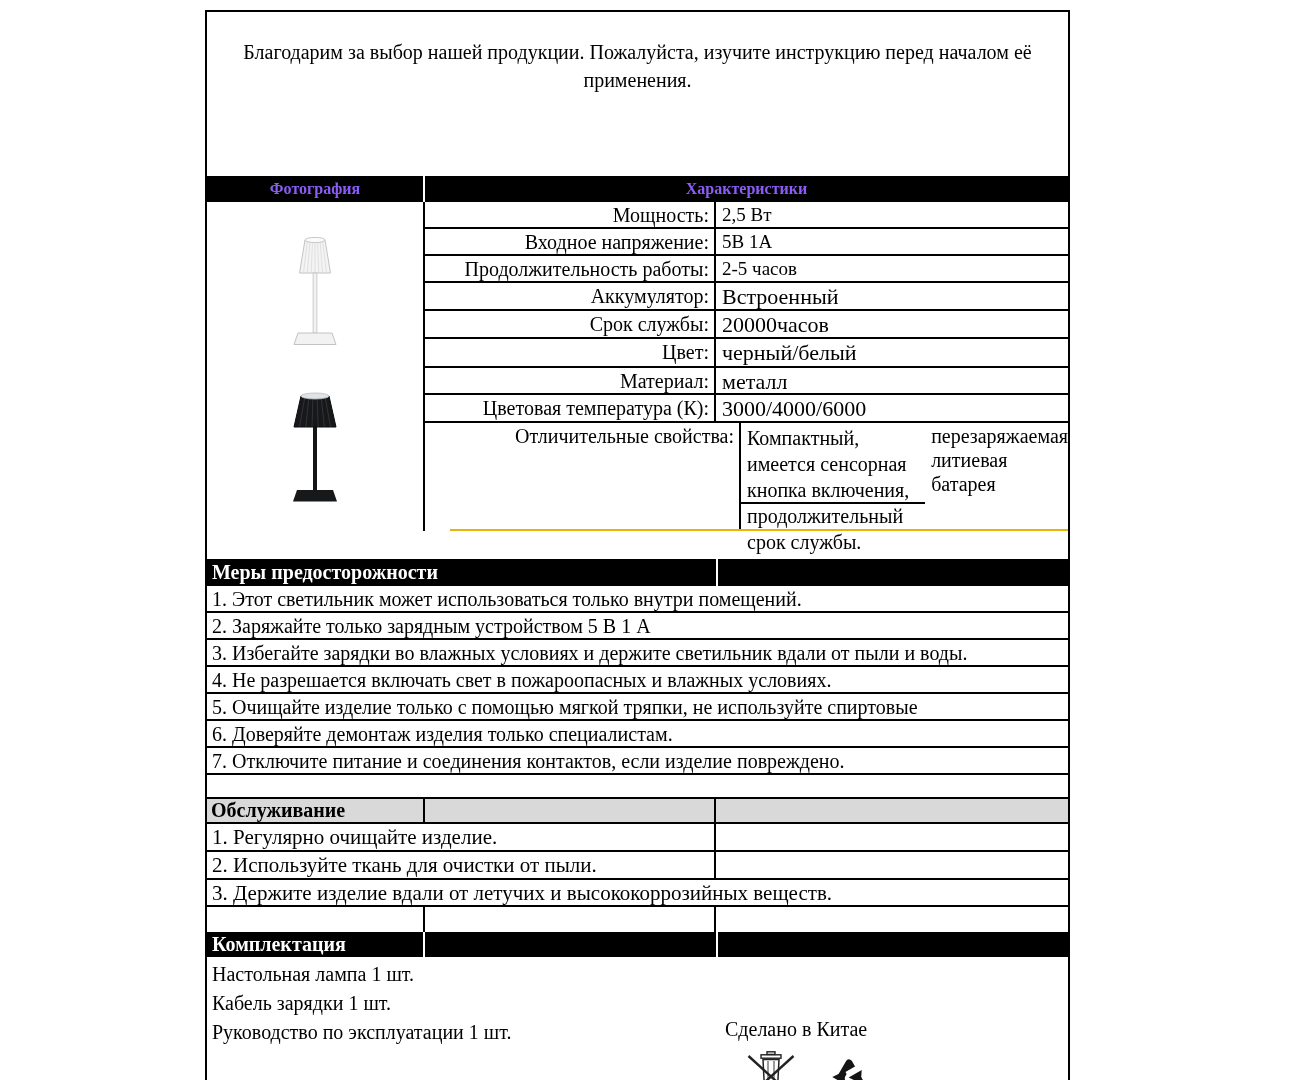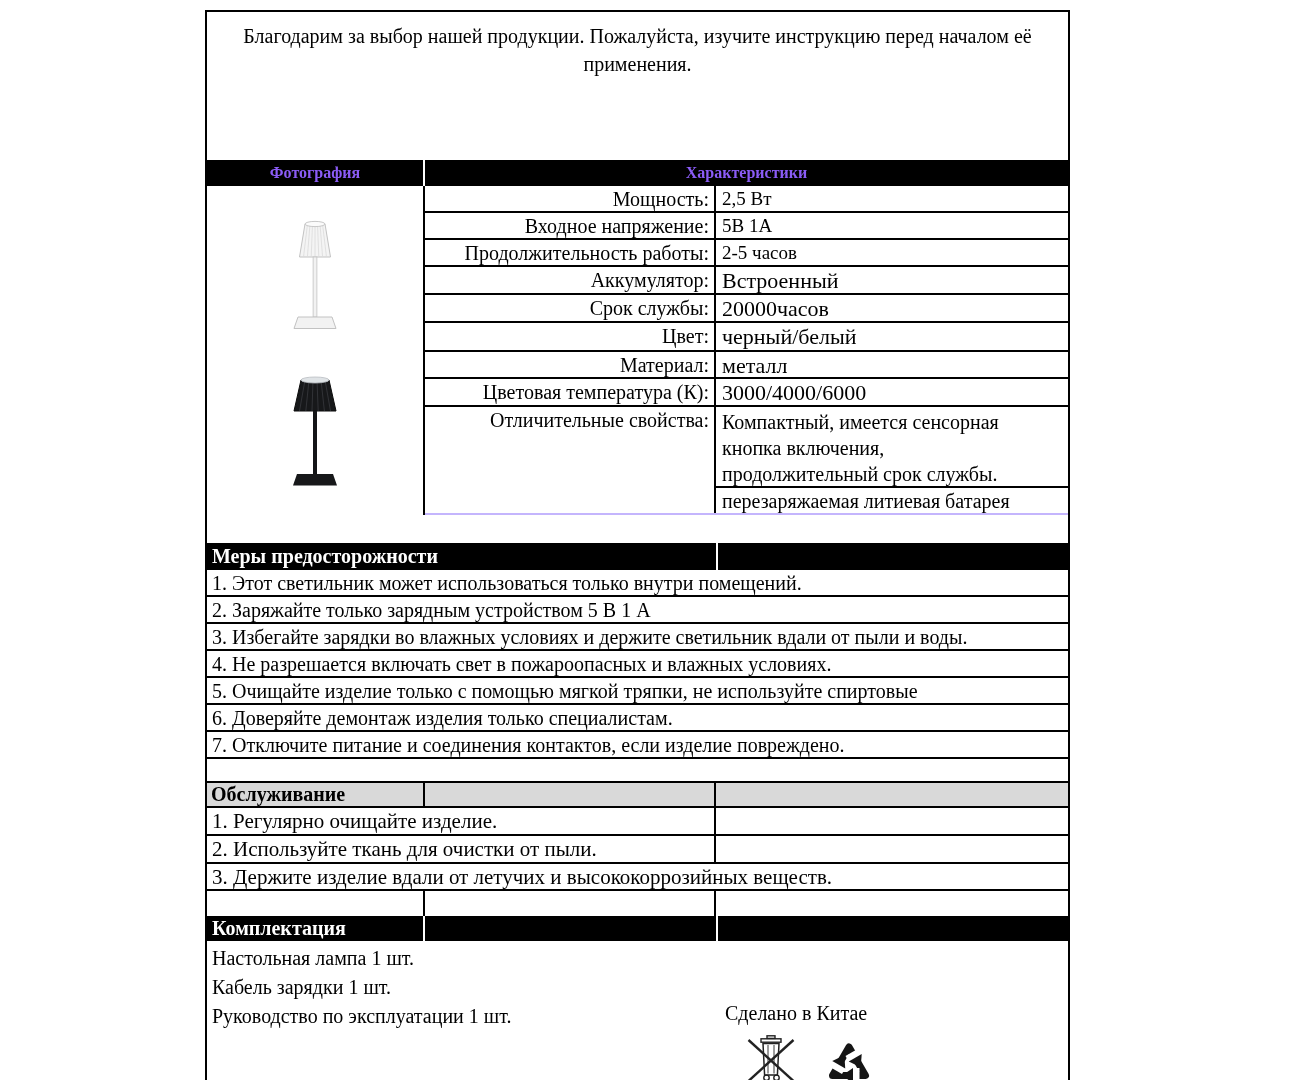--- a/index.html
+++ b/index.html
@@ -4,40 +4,40 @@
 <style>
   html,body{margin:0;padding:0;background:#fff;}
   body{width:1296px;height:1080px;position:relative;overflow:hidden;
        font-family:"Liberation Serif","DejaVu Serif",serif;color:#000;}
   .doc{position:absolute;left:205px;top:10px;width:865px;height:1070px;
        box-sizing:border-box;border:2px solid #000;border-bottom:0;background:#fff;}
 
   
   .head-cell{height:138px;text-align:center;box-sizing:border-box;}
   .title{font-size:40px;font-weight:bold;padding-top:8px;line-height:48px;}
-  .intro{font-size:20px;line-height:28px;margin-top:10px;white-space:pre-line;}
+  .intro{font-size:20px;line-height:28px;margin-top:26px;white-space:pre-line;}
 
   
   .cols-header{display:flex;height:26px;background:#000;color:#8b5cf6;font-weight:bold;font-size:16px;justify-content:center;}
   .col-photo{flex:0 0 218px;box-sizing:border-box;border-right:2px solid #fff;
              display:flex;align-items:center;justify-content:center;}
   .col-specs{flex:1;display:flex;align-items:center;justify-content:center;}
 
   
   .spec-area{display:flex;height:329px;box-sizing:border-box;border-radius:12px;}
   .photo-cell{flex:0 0 218px;box-sizing:border-box;border-right:2px solid #000;
               display:flex;flex-direction:column;align-items:center;}
   .spec-table{flex:1;display:flex;flex-direction:column;}
   .spec-row{display:flex;box-sizing:border-box;border-bottom:2px solid #000;}
   .h27{height:27px}.h28{height:28px}.h29{height:29px}.h108{height:108px}
   .spec-label{flex:0 0 291px;box-sizing:border-box;border-right:2px solid #000;
               text-align:right;font-size:20px;line-height:24px;padding:1px 5px 0 2px;}
   .spec-value{flex:1;padding:1px 0 0 6px;font-size:19px;line-height:24px;}
   .spec-value.big{font-size:22px;line-height:25px;}
-  .val-stack{flex:1;display:flex;flex-direction:column;}
+  .val-stack{flex:1;display:flex;flex-direction:row;}
   .val-stack .top{height:81px;box-sizing:border-box;border-bottom:2px solid #000;
                   padding:2px 0 0 6px;font-size:20px;line-height:26px;white-space:pre-line;}
   .val-stack .bot{flex:1;padding:1px 0 0 6px;font-size:20px;line-height:24px;}
 
   .gap-row{background:#fff;}
   .g28{height:28px}.g22{height:22px}
 
   
   .bar{position:relative;background:#000;color:#fff;font-weight:bold;font-size:20px;
        display:flex;align-items:center;padding-left:5px;box-sizing:border-box;}
@@ -149,21 +149,21 @@
         <div class="spec-value big">черный/белый</div>
       </div>
       <div class="spec-row h27">
         <div class="spec-label">Материал:</div>
         <div class="spec-value big">металл</div>
       </div>
       <div class="spec-row h28">
         <div class="spec-label">Цветовая температура (К):</div>
         <div class="spec-value big">3000/4000/6000</div>
       </div>
-      <div class="spec-row h108" style="border-bottom:2px solid #c4b5fd;">
+      <div class="spec-row h108" style="border-bottom:2px solid #eab308;margin-left:25px;">
         <div class="spec-label">Отличительные свойства:</div>
         <div class="val-stack">
           <div class="top">Компактный, имеется сенсорная
 кнопка включения,
 продолжительный срок службы.</div>
           <div class="bot">перезаряжаемая литиевая батарея</div>
         </div>
       </div>
     </div>
   </div>

